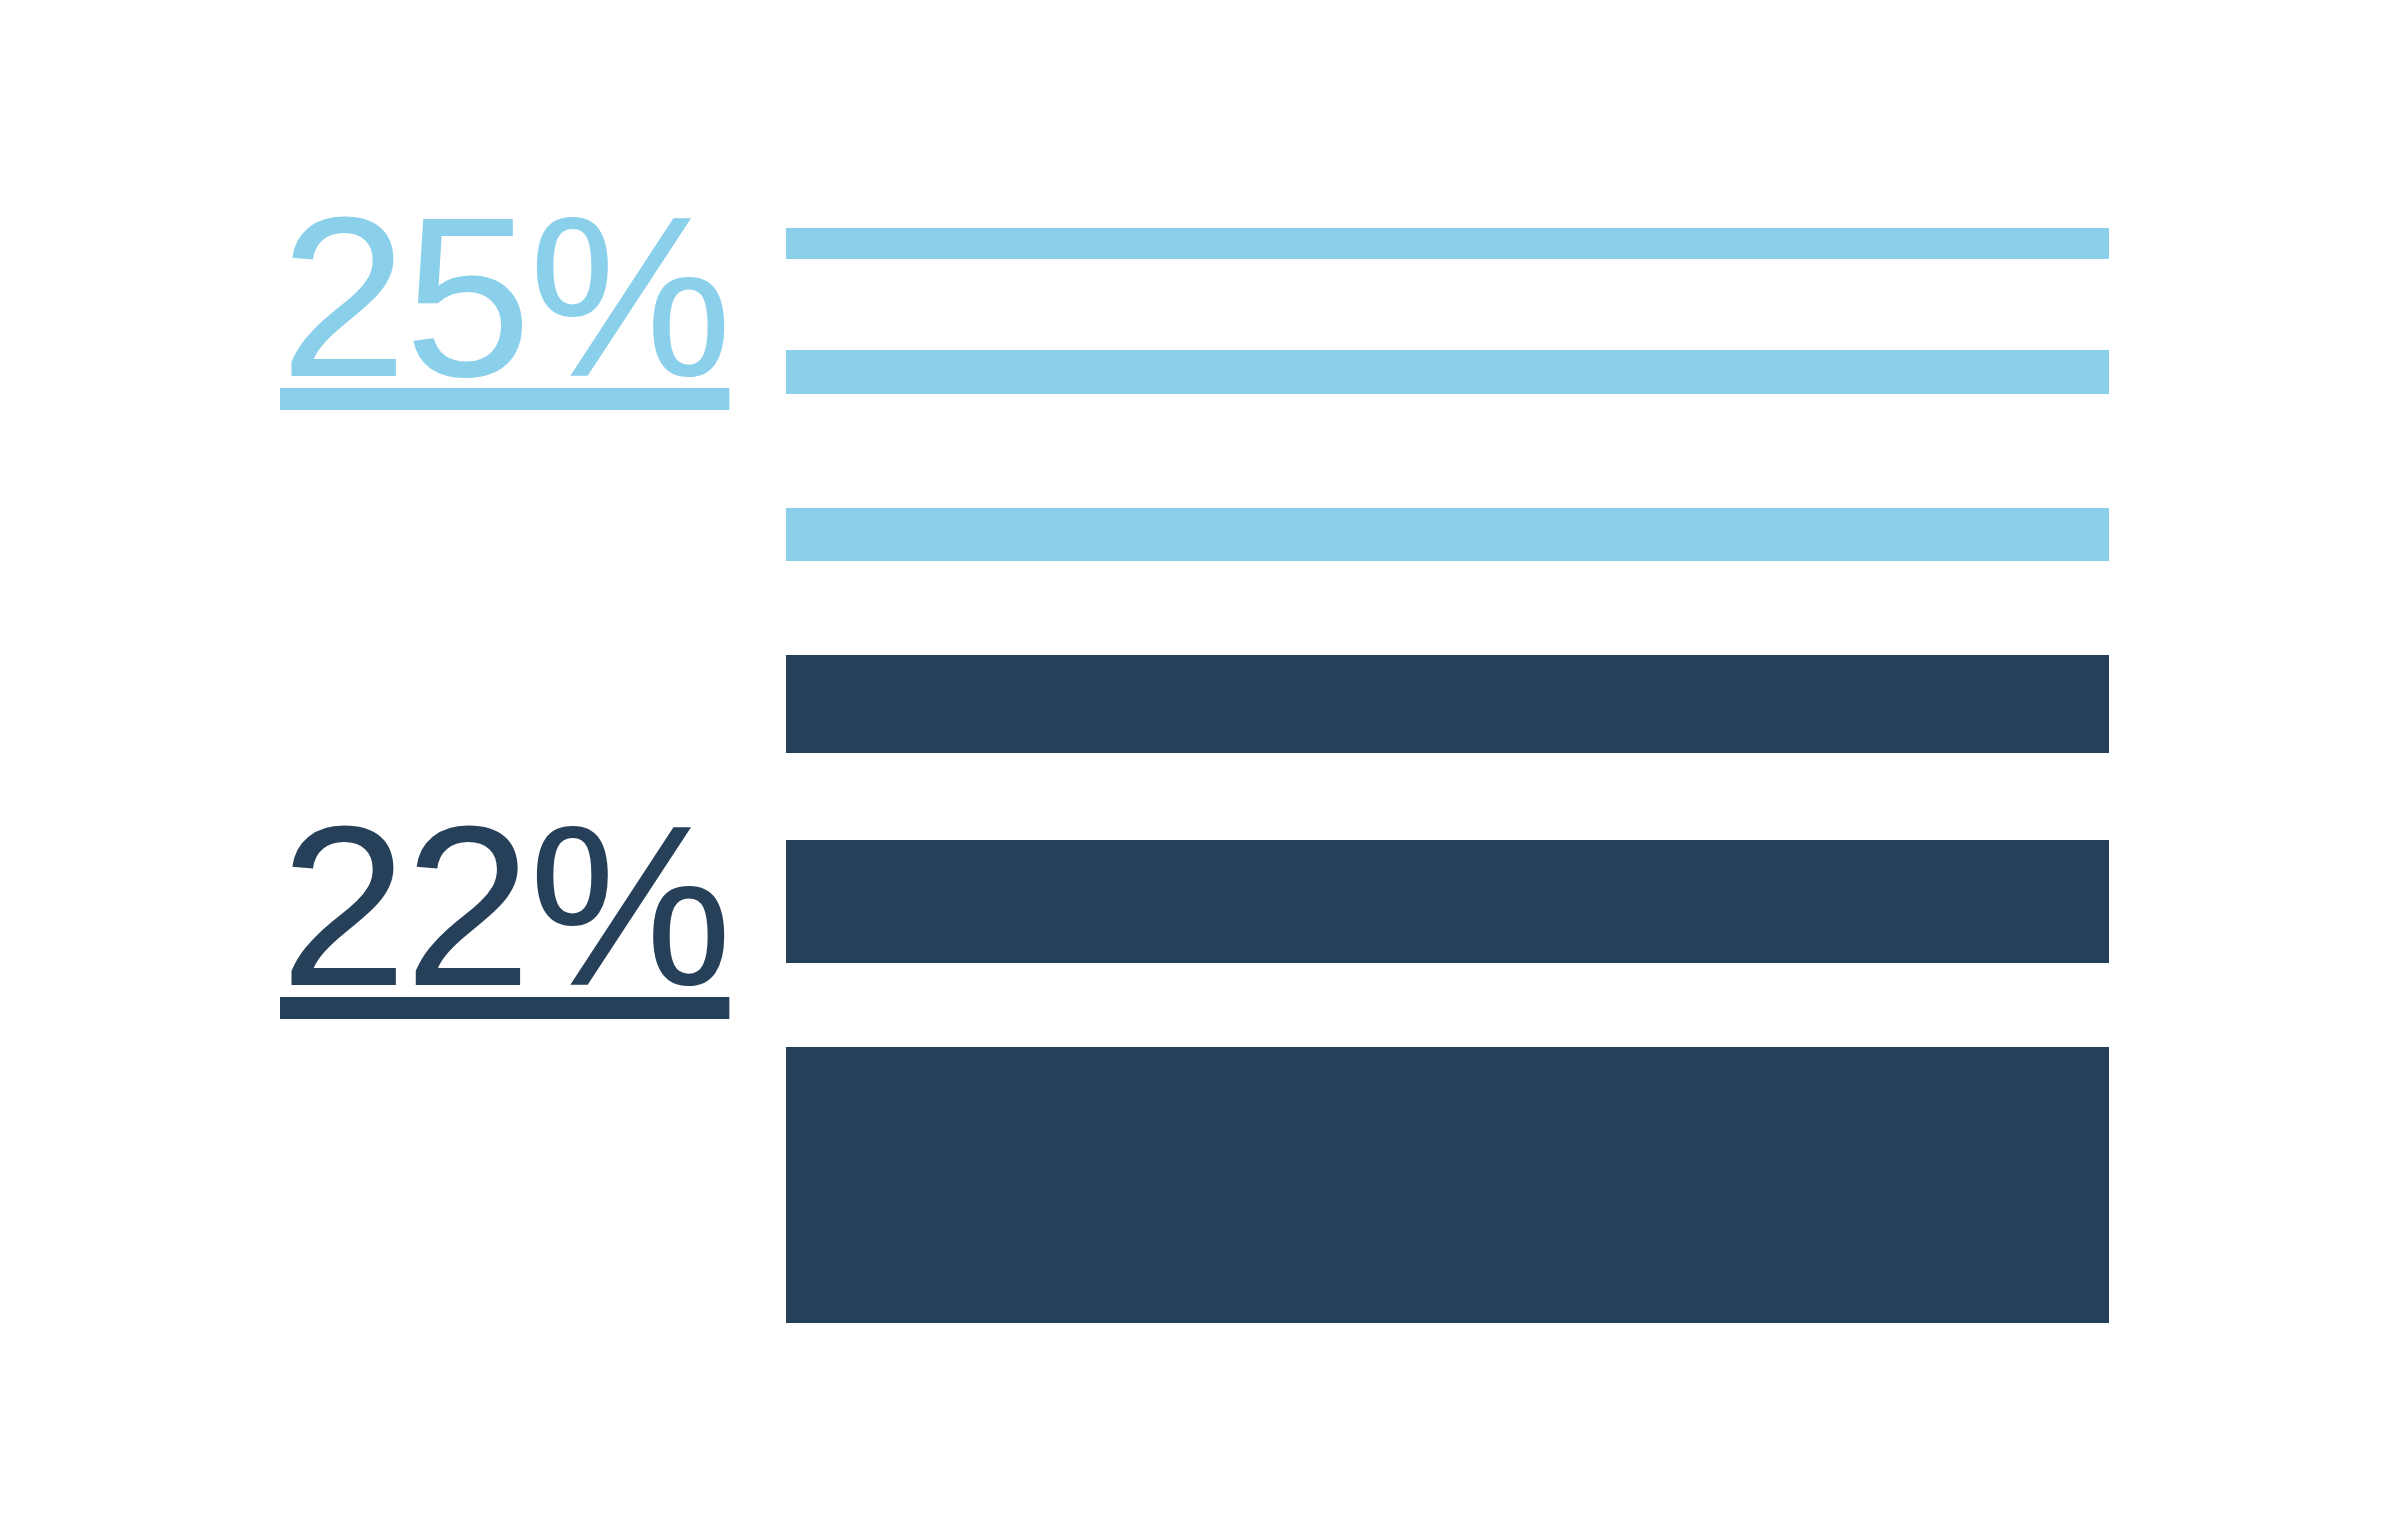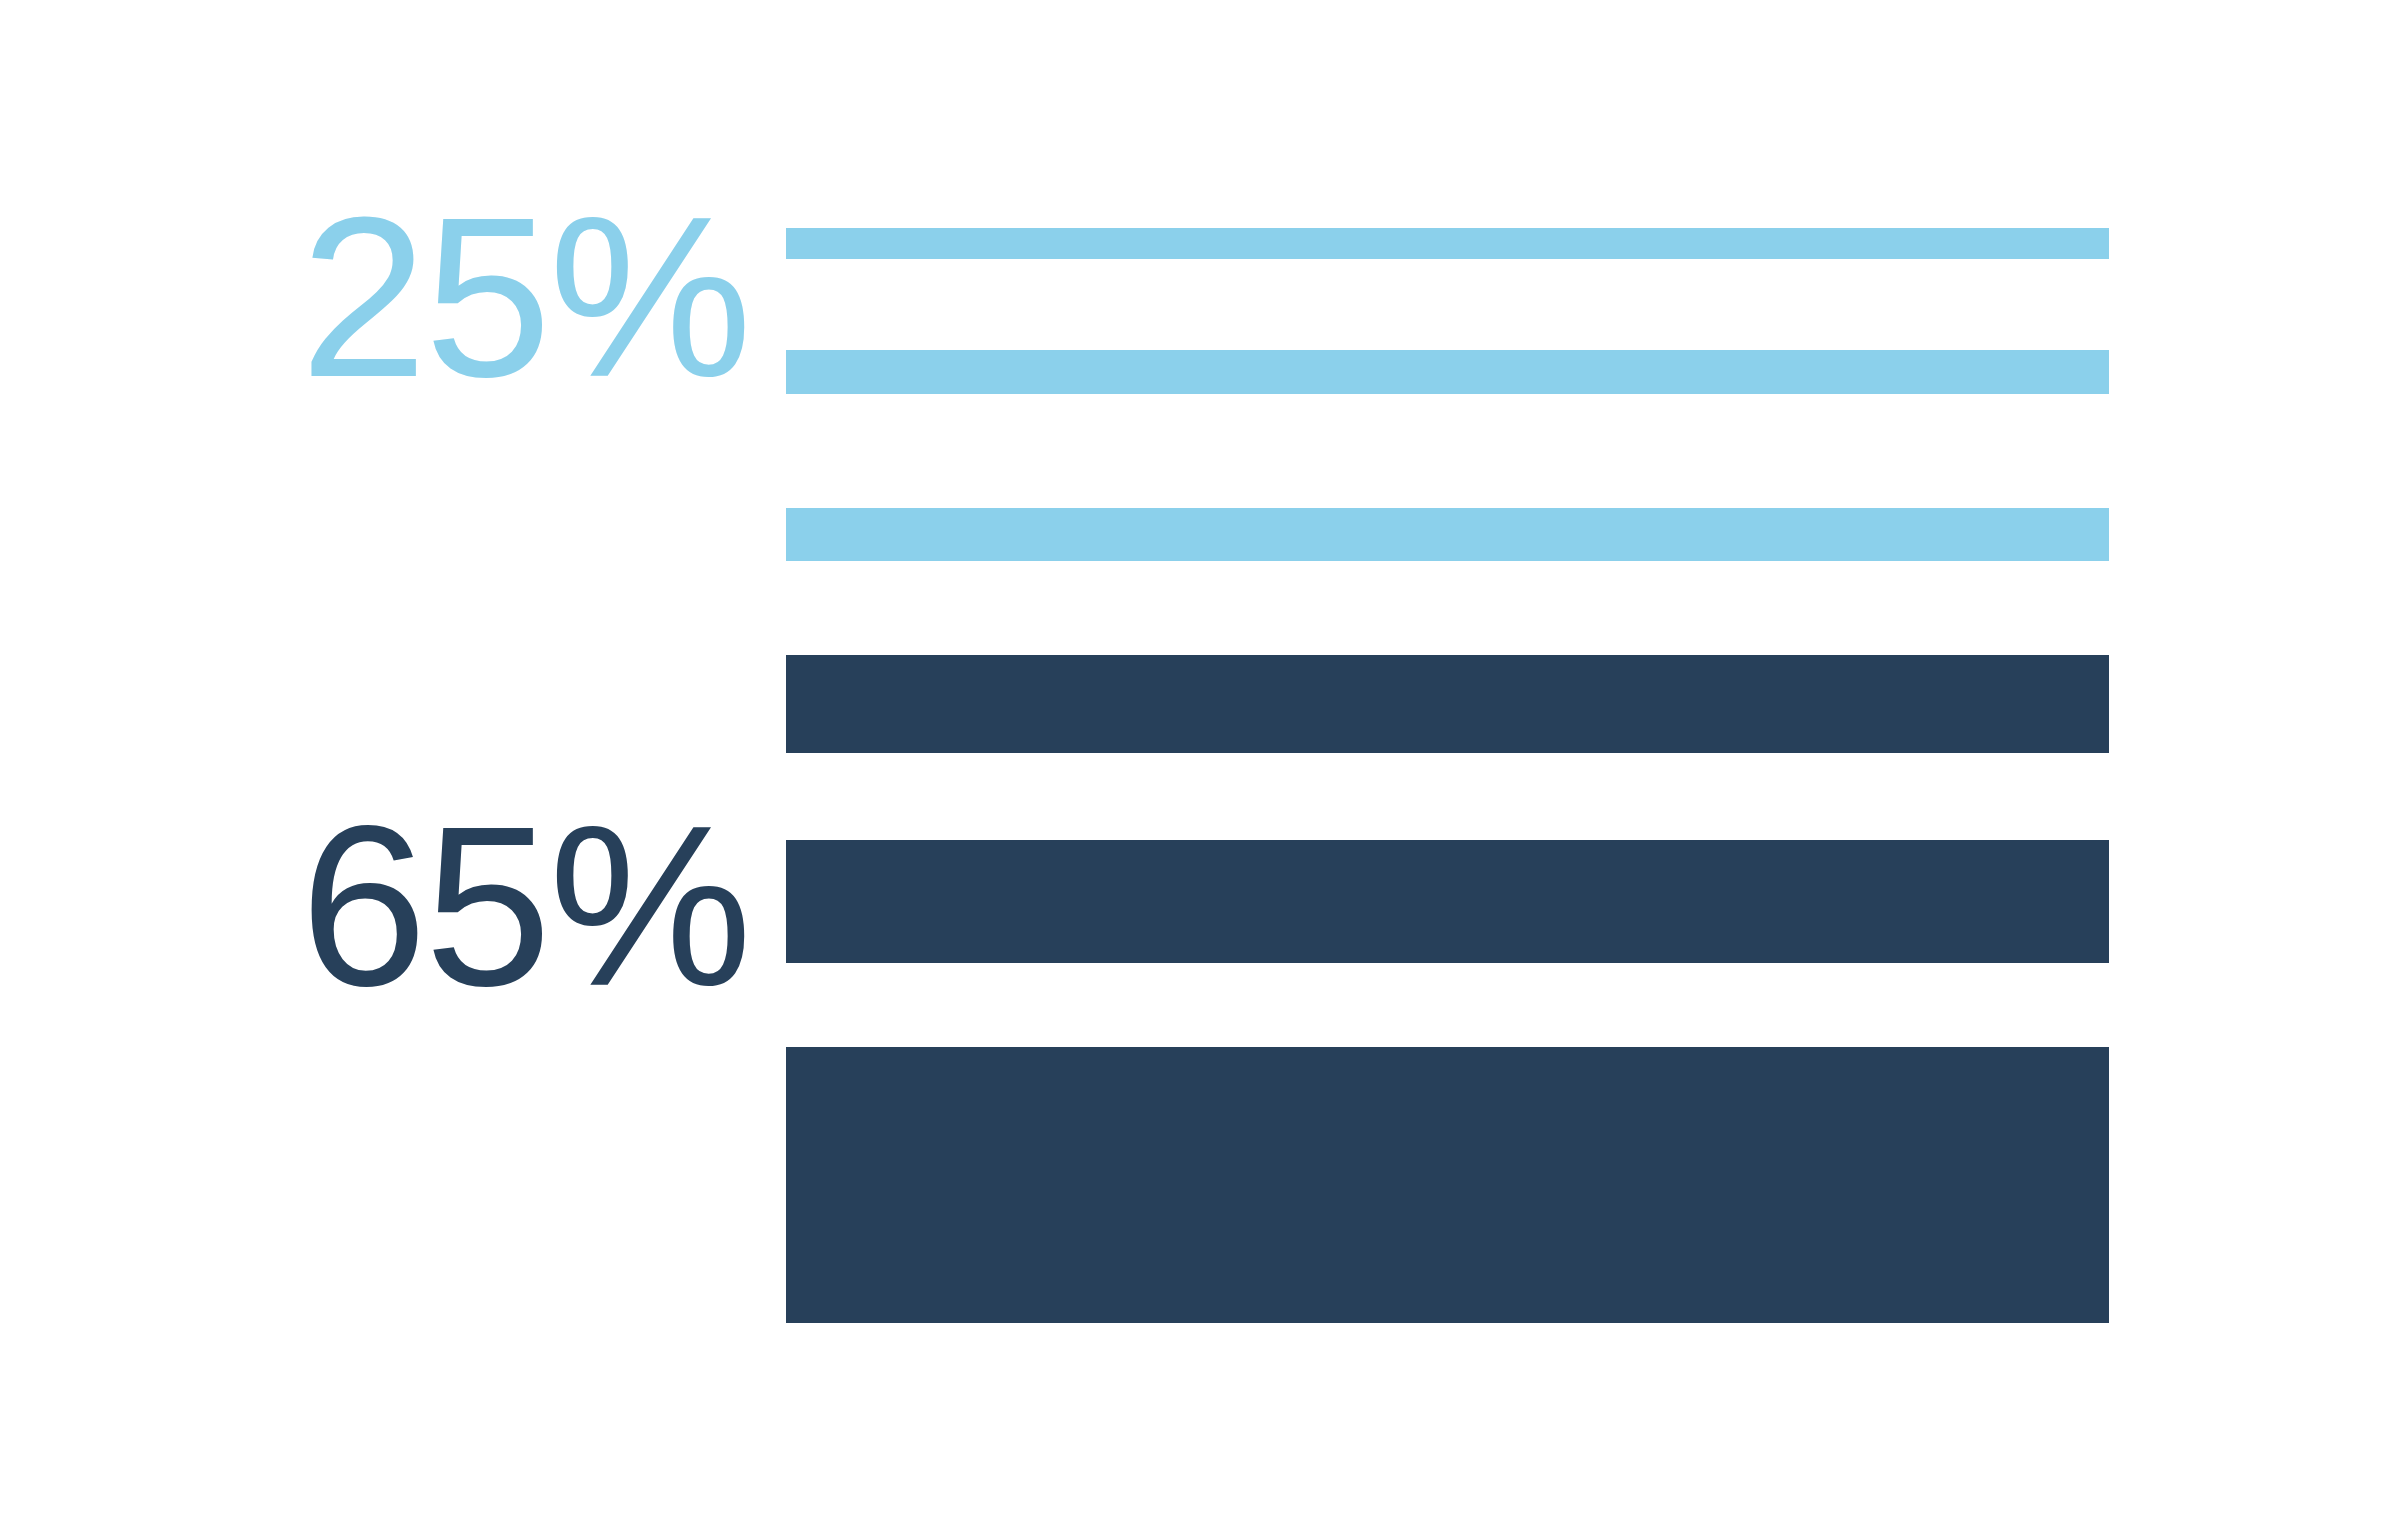--- a/index.html
+++ b/index.html
@@ -33,45 +33,46 @@
   .bar-1 { top: 228px;  height: 31px;  }
   .bar-2 { top: 350px;  height: 44px;  }
   .bar-3 { top: 508px; height: 53px; }
   .bar-4 { top: 655px; height: 98px; }
   .bar-5 { top: 840px; height: 123px; }
   .bar-6 { top: 1047px; height: 276px; }
 
   
   .pct-label {
     position: absolute;
-    left: 300px;
+    left: 280px;
     font-family: "Liberation Sans", sans-serif;
     font-weight: 400;
     font-size: 229px;
     line-height: 1;
     letter-spacing: -3px;
     white-space: nowrap;
+    text-decoration: underline;
     -webkit-font-smoothing: antialiased;
   }
   .pct-label.light { color: #8BD0EB; }
   .pct-label.dark  { color: #27405A; }
 
   
   .pct-top    { top: 183px; }
   
   .pct-bottom { top: 792px; }
 </style>
 </head>
 <body>
 
 <div id="infographic" style="background-color: rgb(255, 255, 255);">
 
   <div class="pct-label light pct-top" style="color: rgb(139, 208, 235);">25%</div>
 
-  <div class="pct-label dark pct-bottom" style="color: rgb(39, 64, 90);">65%</div>
+  <div class="pct-label dark pct-bottom" style="color: rgb(39, 64, 90);">22%</div>
 
   <div class="bar light bar-1" style="background-color: rgb(139, 208, 235); height: 31px;"></div>
   <div class="bar light bar-2" style="background-color: rgb(139, 208, 235); height: 44px;"></div>
   <div class="bar light bar-3" style="background-color: rgb(139, 208, 235); height: 53px;"></div>
 
   <div class="bar dark bar-4" style="background-color: rgb(39, 64, 90); height: 98px;"></div>
   <div class="bar dark bar-5" style="background-color: rgb(39, 64, 90); height: 123px;"></div>
   <div class="bar dark bar-6" style="background-color: rgb(39, 64, 90); height: 276px;"></div>
 
 </div>

